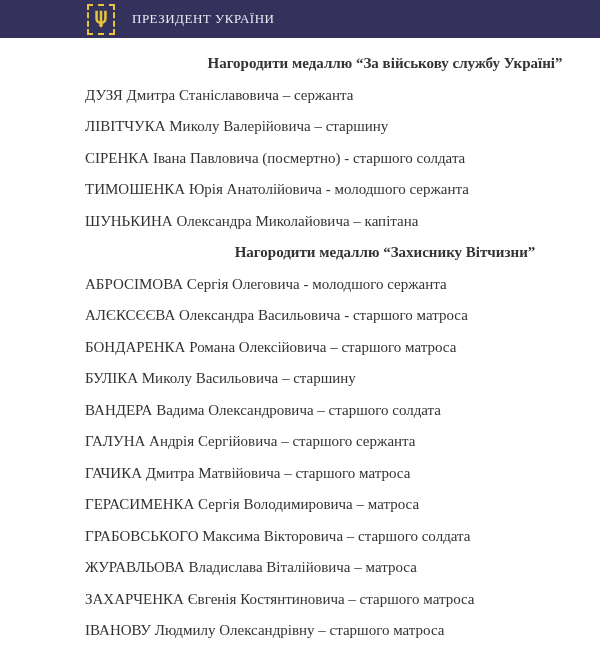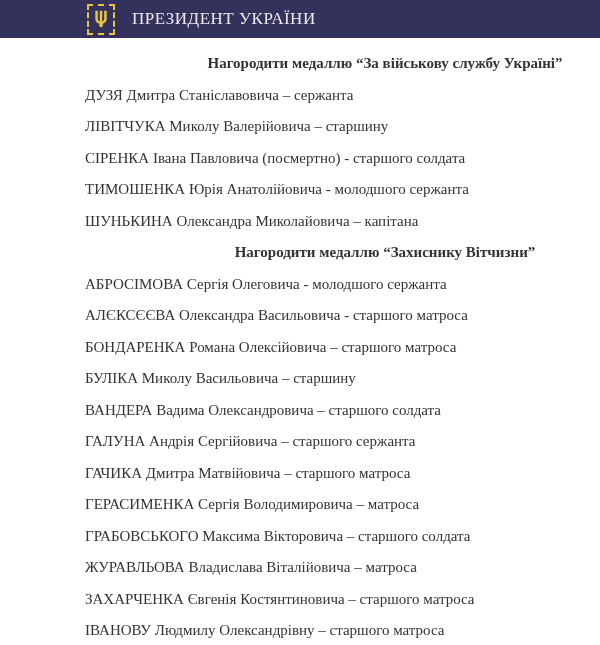--- a/index.html
+++ b/index.html
@@ -35,21 +35,21 @@
     display: flex;
     align-items: center;
     justify-content: center;
     box-sizing: content-box;
     background: #34315c;
   }
   .emblem-frame svg { display: block; }
   .site-title {
     margin-left: 17px;
     color: #eceaf2;
-    font-size: 17px;
+    font-size: 13px;
     letter-spacing: 0.5px;
     white-space: nowrap;
   }
   
   .doc {
     margin-left: 85px;
     width: 600px;          
     padding-top: 10px;
     color: #333333;
     font-size: 15px;

